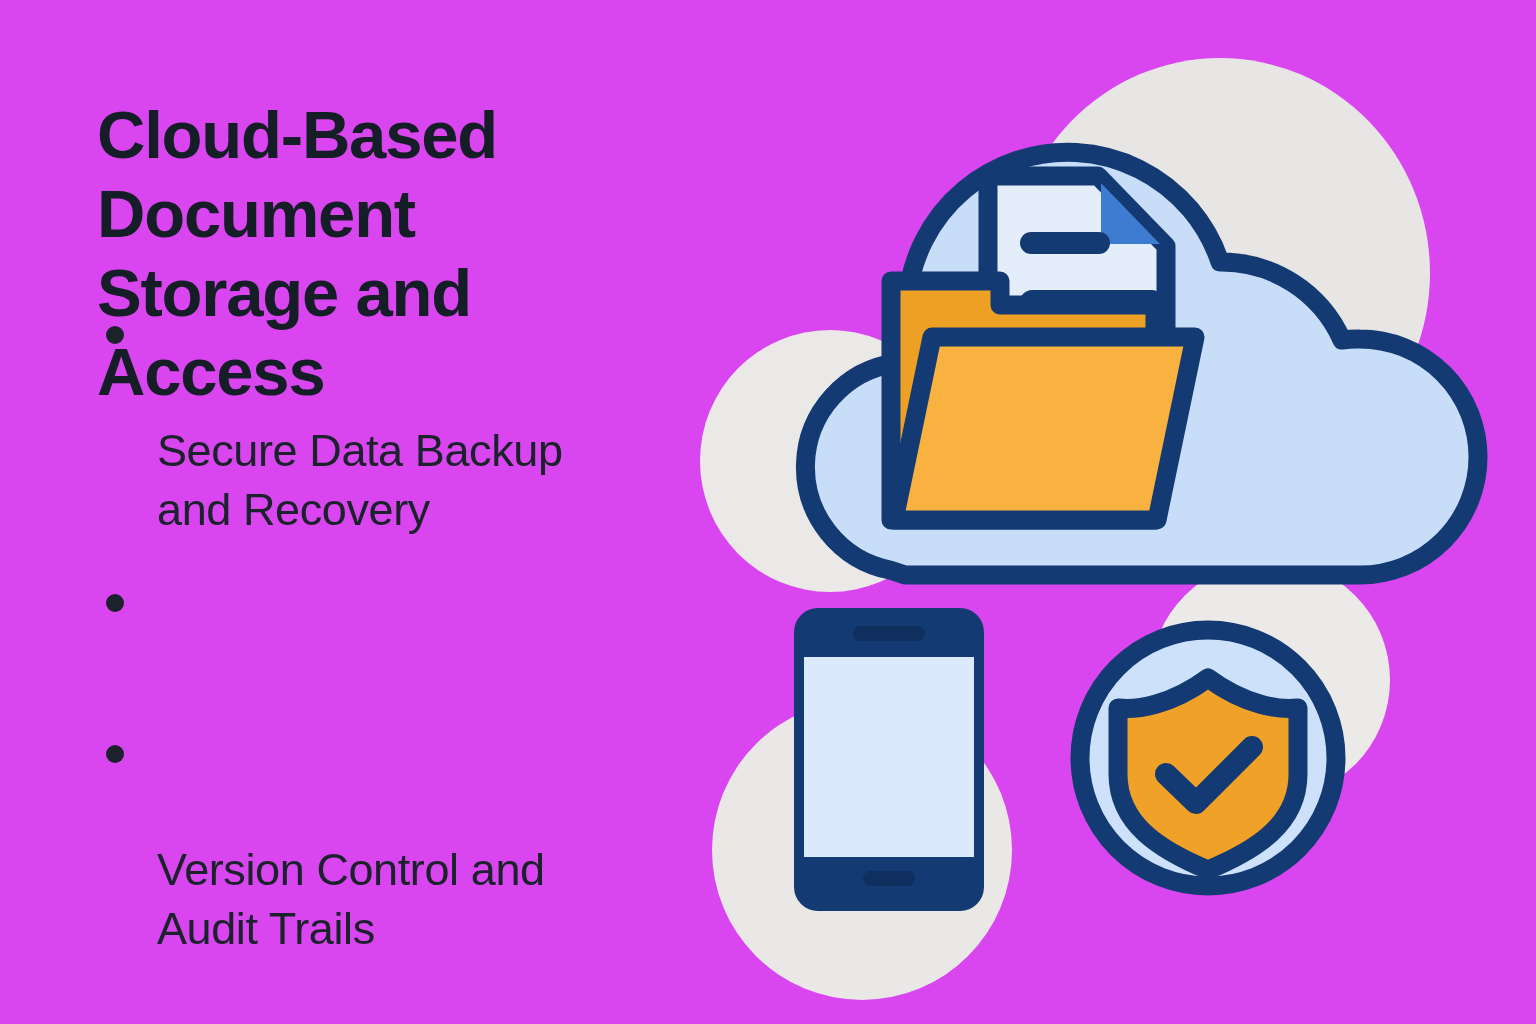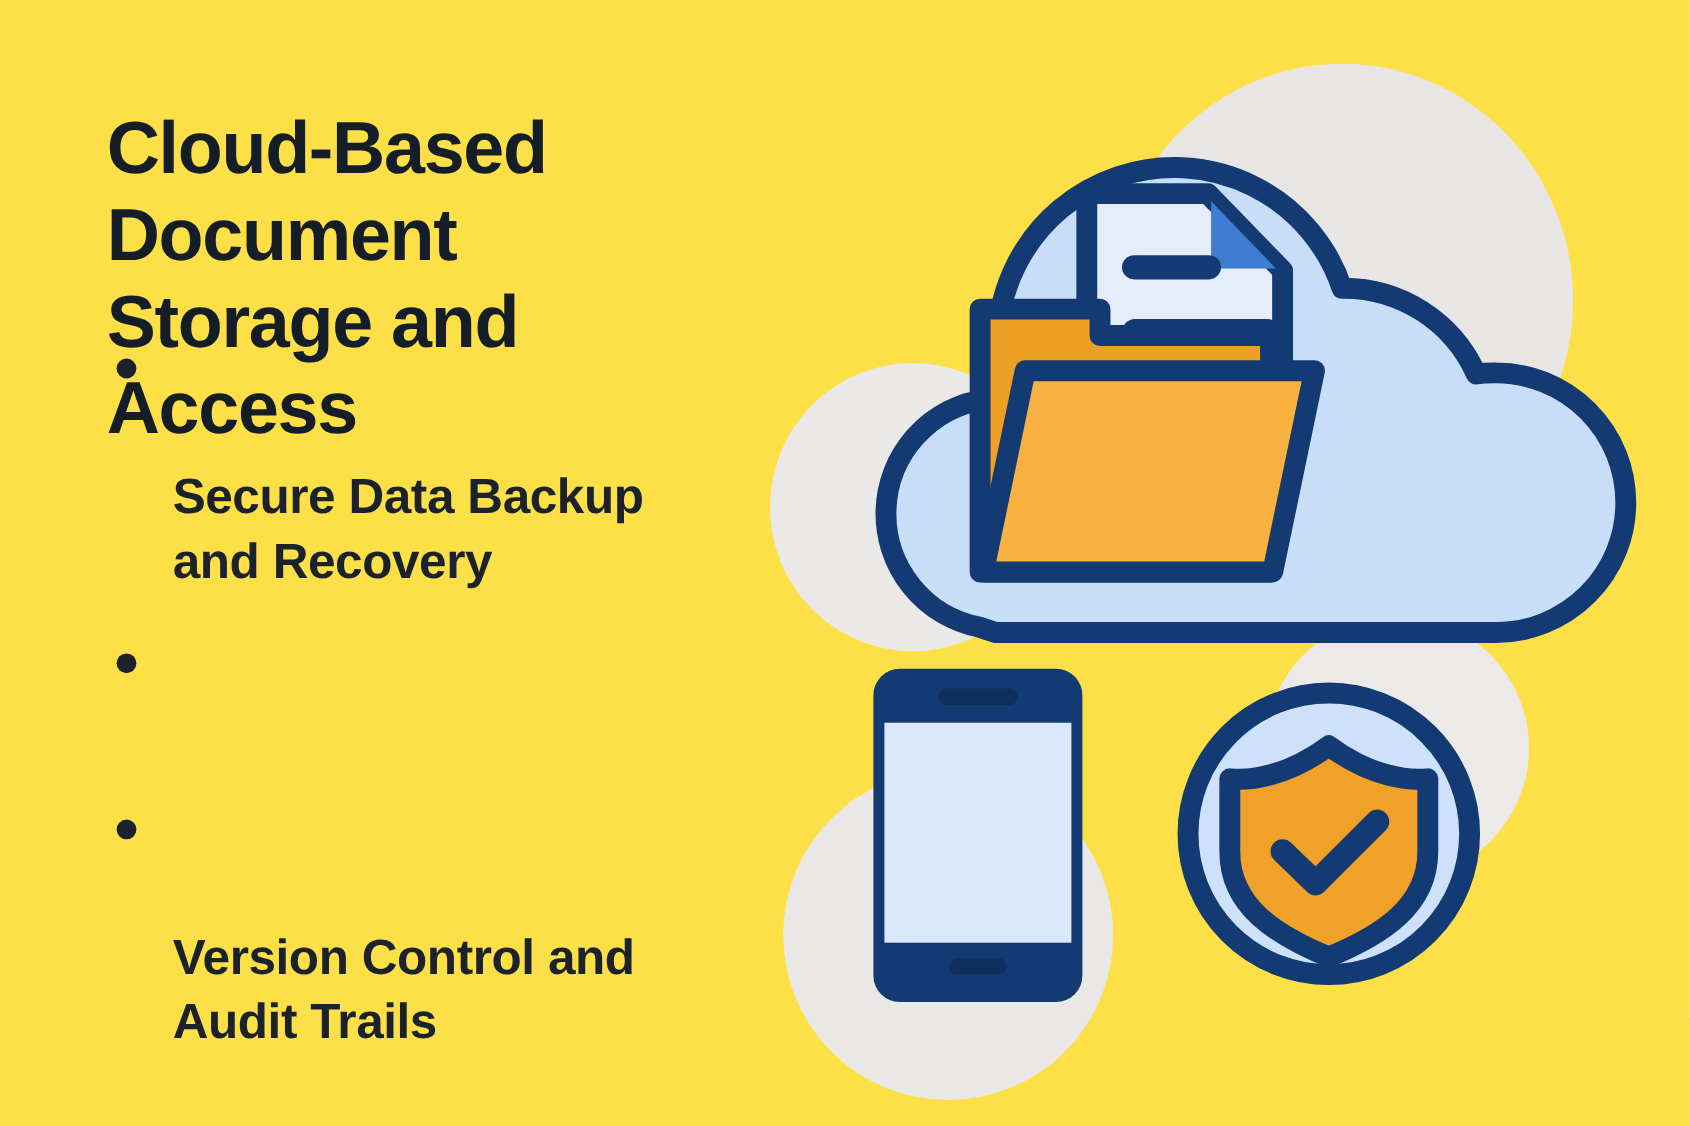--- a/index.html
+++ b/index.html
@@ -12,21 +12,21 @@
     height: 1024px;
     background: #f2f2f1;
     font-family: "Liberation Sans", sans-serif;
     overflow: hidden;
   }
 
   .slide {
     position: relative;
     width: 1536px;
     height: 1024px;
-    background: #fde047;
+    background: #d946ef;
     overflow: hidden;
   }
 
   
   .bg-layer {
     position: absolute;
     inset: 0;
     pointer-events: none;
   }
   .blob {
@@ -94,21 +94,21 @@
     margin: 0;
     padding: 0;
     list-style: none;
   }
   .bullet {
     position: relative;
     padding-left: 60px;
     margin-bottom: 34px;
     font-size: 45px;
     line-height: 1.3;
-    font-weight: 700;
+    font-weight: 400;
     color: #1b222c;
     letter-spacing: -0.4px;
     white-space: pre-line;
   }
   .bullet:last-child { margin-bottom: 0; }
   .bullet-dot {
     position: absolute;
     left: 9px;
     top: 21px;
     width: 18px;

